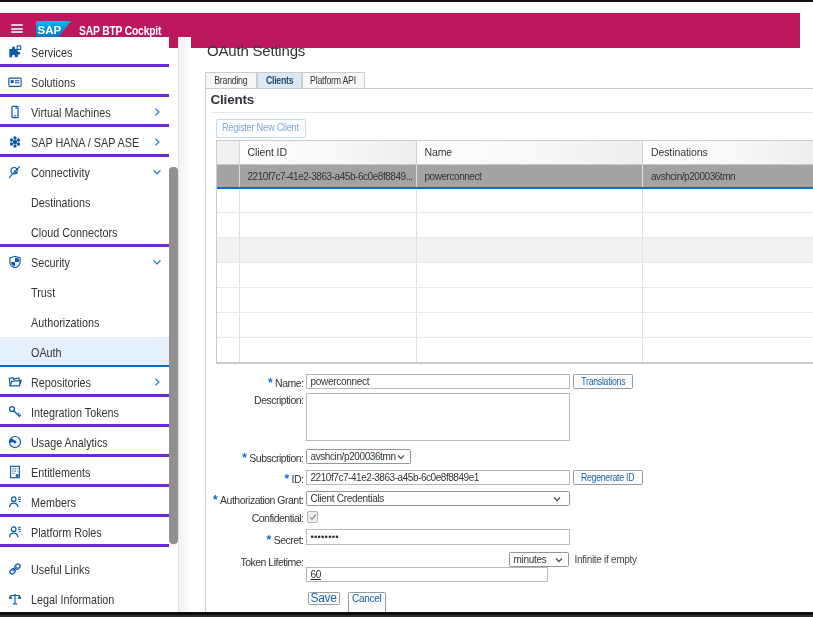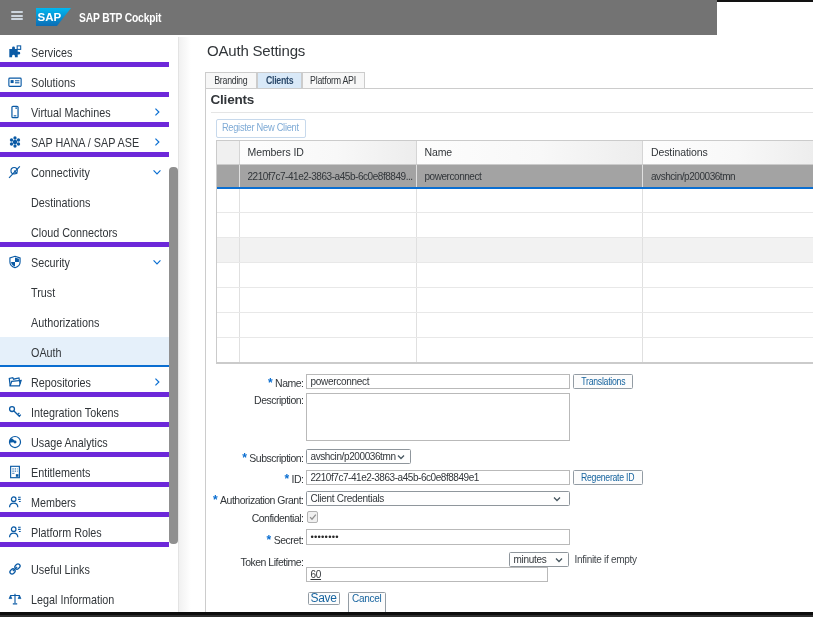--- a/index.html
+++ b/index.html
@@ -1,32 +1,32 @@
 <!DOCTYPE html>
 <html><head>
 <meta charset="utf-8">
 <style>
 * { margin:0; padding:0; box-sizing:border-box; }
 html,body { width:813px; height:617px; overflow:hidden; background:#fff;
   font-family:"Liberation Sans", sans-serif; }
 #topline { position:absolute; left:0; top:0; width:813px; height:2px; background:#121212; }
-#shell { position:absolute; left:0; top:0; width:717px; height:35px; background:#737373; }
+#shell { position:absolute; left:0; top:13px; width:800px; height:35px; background:#be185d; }
 #burger { position:absolute; left:11px; top:11px; width:12px; height:12px; }
 #burger div { height:2px; background:#ccd5de; margin-bottom:1.5px; border-radius:1px; }
 #logo { position:absolute; left:36px; top:8px; }
 #shelltitle { position:absolute; left:79px; top:10px; color:#fff; font-size:13px;
   font-weight:bold; letter-spacing:-0.2px; }
 
 
 #sidebar { position:absolute; left:0; top:37px; width:169px; height:575px; background:#fff; }
 .nav { position:absolute; left:0; width:169px; height:30px; }
 .nav .txt { position:absolute; left:31px; top:7.5px; font-size:13px; color:#32363a; white-space:nowrap; transform:scaleX(0.83); transform-origin:0 50%; }
 .nav .ic { position:absolute; left:8px; top:8px; width:14px; height:14px; }
 .nav .chev { position:absolute; right:7px; top:10px; width:10px; height:10px; }
-.nav.sep { border-bottom:5px solid #6d28d9;text-align:center; }
+.nav.sep { border-bottom:3px solid #6d28d9;text-align:center; }
 .nav.sel { background:#e5f0fa; border-bottom:2px solid #0a6ed1; }
 #sb-scroll { position:absolute; left:169px; top:167px; width:8.5px; height:377px; background:#909090; border-radius:4px; }
 #sb-edge { position:absolute; left:178px; top:37px; width:1px; height:575px; background:#e3e3e3; }
 #sb-shadow { position:absolute; left:179px; top:37px; width:12px; height:575px;
   background:linear-gradient(to right, #f1f1f1, #ffffff); }
 
 
 #title { position:absolute; left:207px; top:42px; font-size:15px; color:#32363a; letter-spacing:-0.2px; }
 .tab { position:absolute; top:71.5px; height:17px; font-size:10px; letter-spacing:-0.3px;
   color:#32363a; background:#f7f7f7; border:1px solid #cccccc; text-align:center; line-height:16.5px; }
@@ -261,21 +261,21 @@
 <div id="tabline"></div>
 <div id="panelborder"></div>
 <div id="paneltitle">Clients</div>
 <div id="panelsep"></div>
 <div id="regbtn"><span class="sq93">Register New Client</span></div>
 
 <div id="tbl">
   <div class="trow" id="thead">
     <div class="cell c0"></div>
     <div class="cell c1">
-        <span>Members ID</span>
+        <span>Client ID</span>
       </div>
     <div class="cell c2">
         <span>Name</span>
       </div>
     <div class="cell c3">
         <span>Destinations</span>
       </div>
   </div>
   <div class="trow" id="tsel">
     <div class="cell c0"></div>

